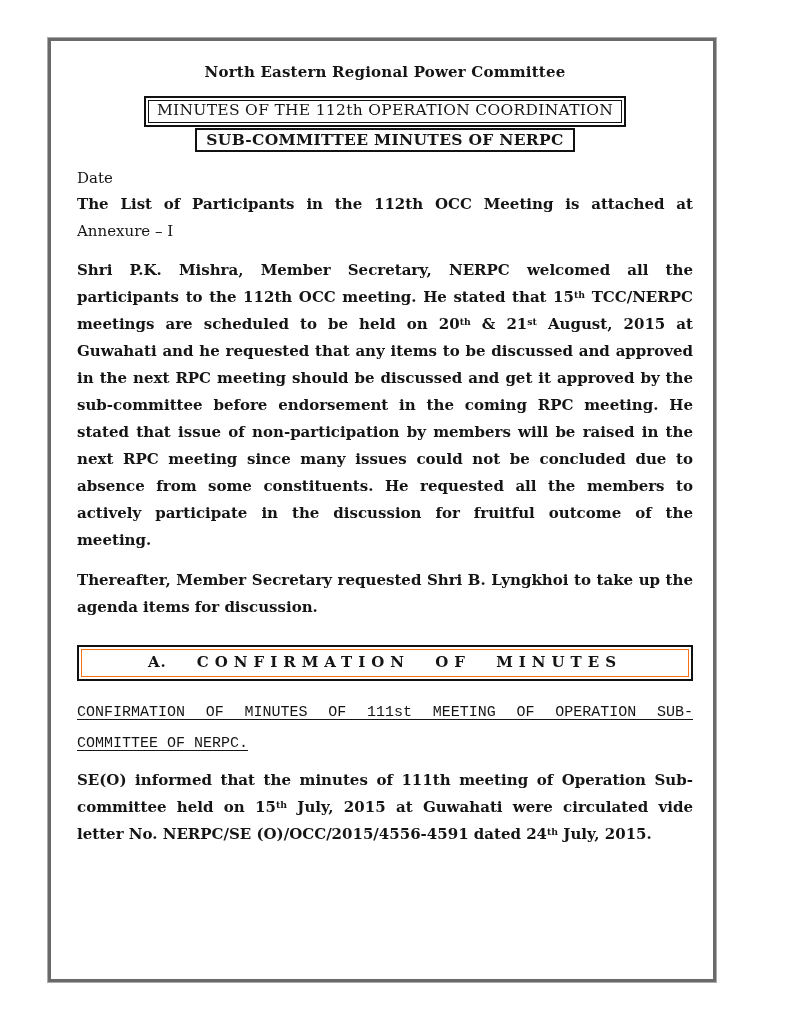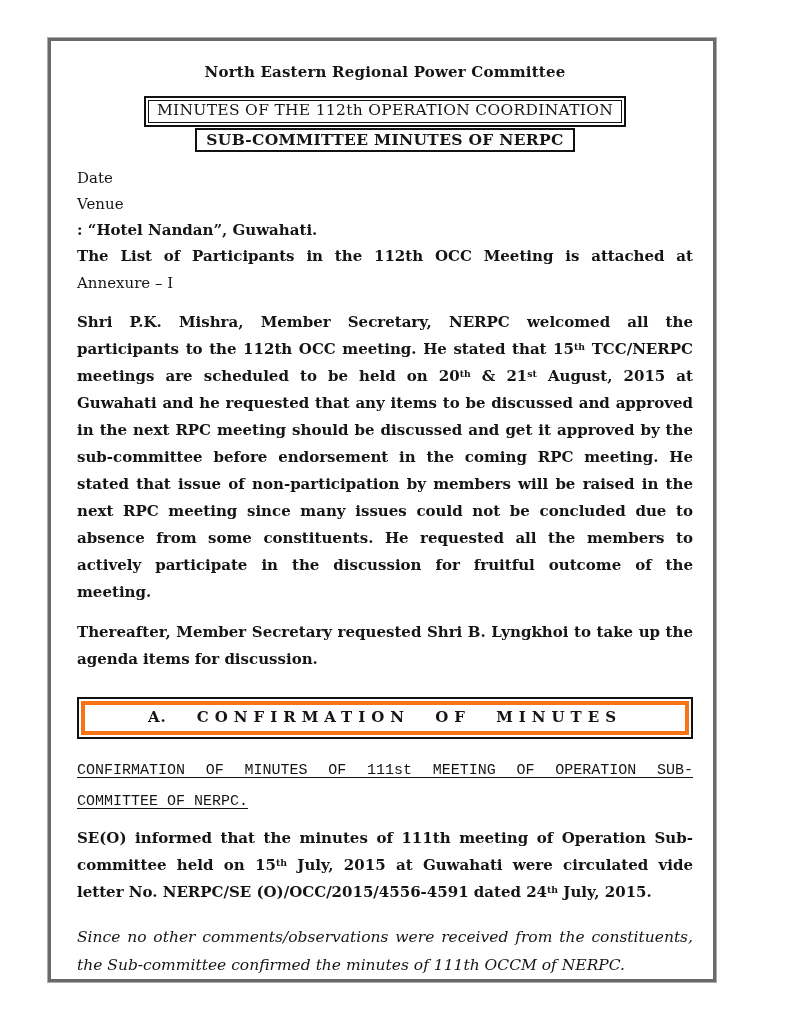--- a/index.html
+++ b/index.html
@@ -100,21 +100,21 @@
     top: -0.45em;
     vertical-align: baseline;
     font-weight: bold;
   }
   .secbox {
     border: 2px solid #111;
     padding: 2px;
     margin-top: 24px;
   }
   .secbox-in {
-    border: 4px solid #f97316;
+    border: 1px solid #f97316;
     text-align: center;
     padding: 3px 0 5px;
     font-size: 15px;
     font-weight: bold;
   }
   .sec-prefix {
     letter-spacing: 1px;
     margin-right: 30px;
   }
   .sec-spread {
@@ -157,24 +157,20 @@
     <div class="title-wrap">
       <span class="dbox"><span class="dbox-in">MINUTES OF THE 112th OPERATION COORDINATION</span></span>
       <br>
       <span class="sbox"><span>SUB-COMMITTEE MINUTES OF NERPC</span></span>
     </div>
 
     <div class="meta">
       <div class="meta-row">
         <span class="meta-label">Date</span>
       </div>
-      <div class="meta-row">
-        <span class="meta-label">Venue</span>
-        <span class="meta-value">: “Hotel Nandan”, Guwahati.</span>
-      </div>
     </div>
 
     <p class="para p-participants"><span>The List of Participants in the 112th OCC Meeting is attached at </span><span class="annexure">Annexure – I</span></p>
 
     <p class="para p-welcome"><span>Shri P.K. Mishra, Member Secretary, NERPC welcomed all the participants to the 112th OCC meeting. He stated that 15</span><sup class="ord">th</sup><span> TCC/NERPC meetings are scheduled to be held on 20</span><sup class="ord">th</sup><span> &amp; 21</span><sup class="ord">st</sup><span> August, 2015 at Guwahati and he requested that any items to be discussed and approved in the next RPC meeting should be discussed and get it approved by the sub-committee before endorsement in the coming RPC meeting. He stated that issue of non-participation by members will be raised in the next RPC meeting since many issues could not be concluded due to absence from some constituents. He requested all the members to actively participate in the discussion for fruitful outcome of the meeting.</span></p>
 
     <p class="para p-agenda">Thereafter, Member Secretary requested Shri B. Lyngkhoi to take up the agenda items for discussion.</p>
 
     <div class="secbox">
       <div class="secbox-in">
@@ -182,16 +178,15 @@
       </div>
     </div>
 
     <div class="uheading">
       <span class="uline stretch">CONFIRMATION OF MINUTES OF 111st MEETING OF OPERATION SUB-</span>
       <span class="uline">COMMITTEE OF NERPC.</span>
     </div>
 
     <p class="para p-se"><span>SE(O) informed that the minutes of 111th meeting of Operation Sub-committee held on 15</span><sup class="ord">th</sup><span> July, 2015 at Guwahati were circulated vide letter No. NERPC/SE (O)/OCC/2015/4556-4591 dated 24</span><sup class="ord">th</sup><span> July, 2015.</span></p>
 
-    <p class="p-note">Since no other comments/observations were received from the constituents, the Sub-committee confirmed the minutes of 111th OCCM of NERPC.</p>
 
   </div>
 </div>
 
 </body></html>

